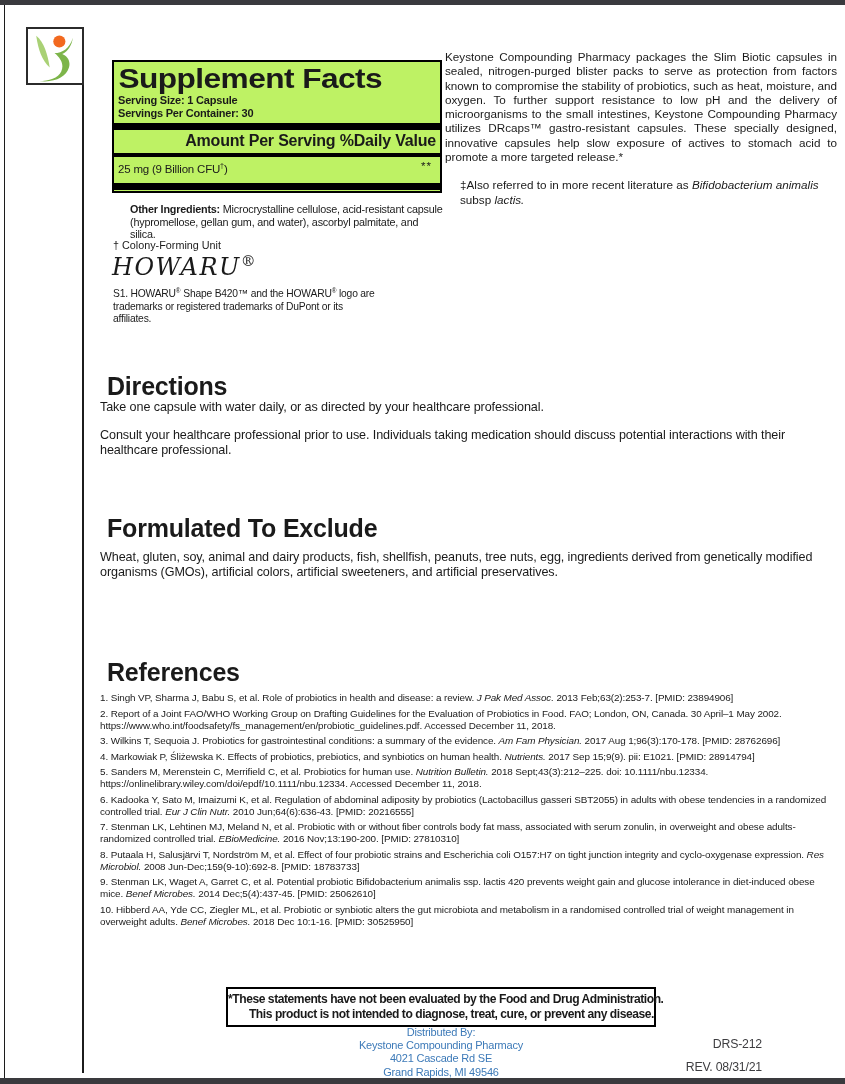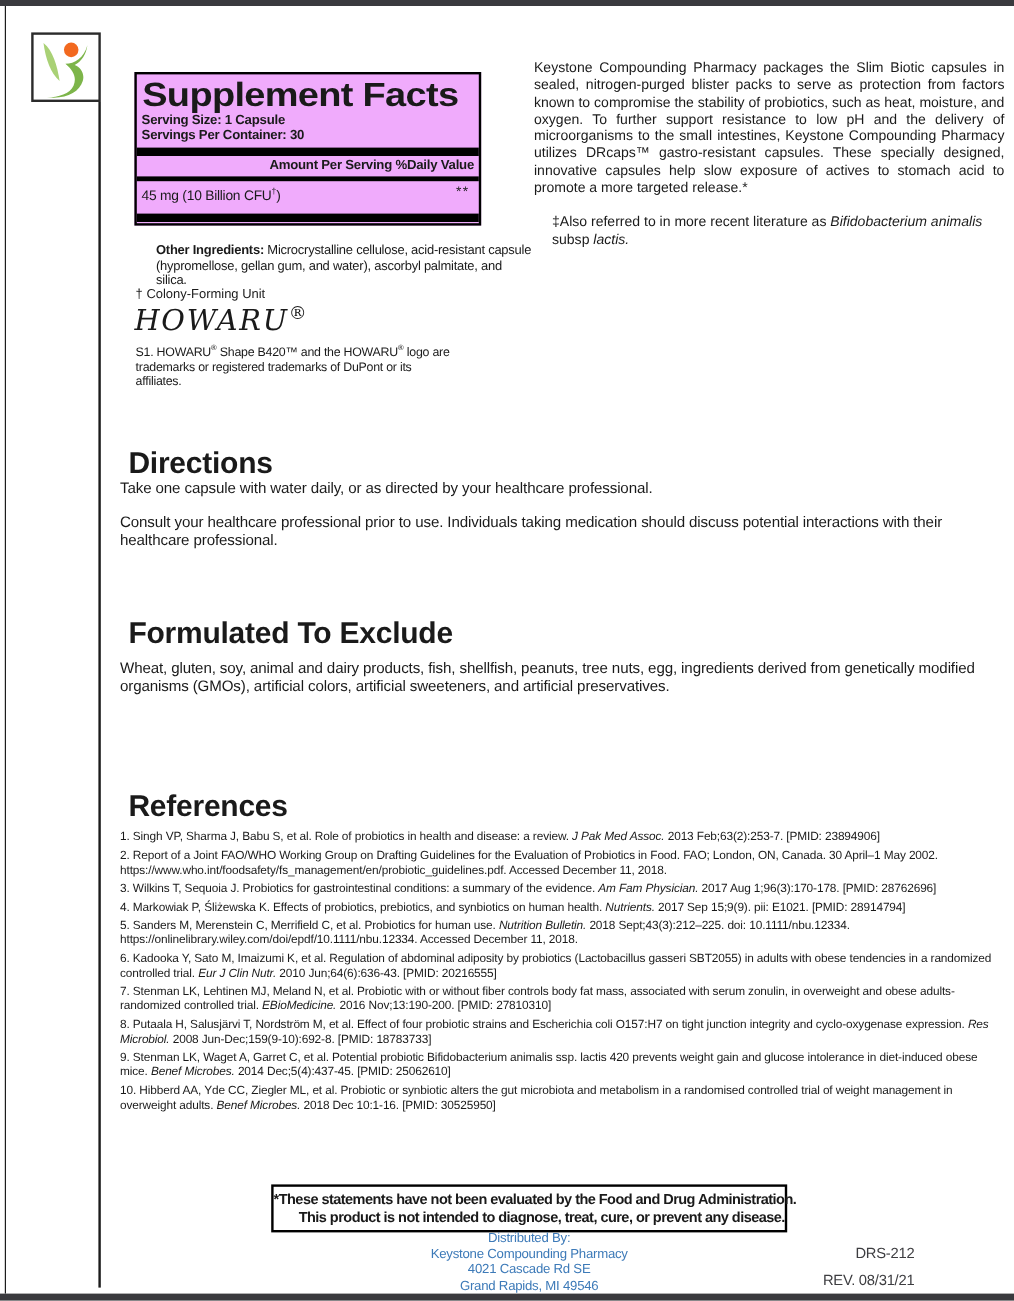--- a/index.html
+++ b/index.html
@@ -24,27 +24,27 @@
   .bottombar{left:0;top:1078px;width:845px;height:6px;background:var(--edge_bar);}
   .leftline{left:4px;top:5px;width:1px;height:1073px;background:#1c1c1c;}
   .vline{left:82px;top:85px;width:2px;height:988px;background:#1c1c1c;}
   .logo-box{left:26px;top:27px;width:58px;height:58px;border:2px solid #2b2b2b;background:#fff;padding:1px;}
   .logo-box svg{width:100%;height:100%;display:block;}
   .lg-orange{fill:var(--logo_orange);}
   .lg-green{fill:var(--logo_green);}
   .lg-light{fill:var(--logo_green_light);}
 
   
-  .facts{left:112px;top:60px;width:289px;border:2px solid #000;background:#f0abfc;padding:0 0 1px;}
+  .facts{left:112px;top:60px;width:330px;border:2px solid #000;background:#bef264;padding:0 0 1px;}
   .sf-title{font-size:28px;font-weight:bold;line-height:31px;letter-spacing:-0.5px;white-space:nowrap;
             transform:scaleX(1.13);transform-origin:left center;padding:1px 3px 0 4px;}
   .sf-line{font-size:11px;line-height:13px;font-weight:bold;padding:0 4px;letter-spacing:-0.2px;}
   .bar{height:7px;background:#000;margin-top:3px;}
   .bar.thin{height:4px;margin-top:1px;}
-  .sf-header{font-size:11px;font-weight:bold;text-align:right;padding:2px 4px 2px;letter-spacing:-0.2px;}
+  .sf-header{font-size:16px;font-weight:bold;text-align:right;padding:2px 4px 2px;letter-spacing:-0.2px;}
   .sf-row{display:flex;padding:3px 4px 4px;font-size:11.5px;line-height:13px;}
   .sf-name{width:152px;letter-spacing:-0.2px;}
   .sf-amt{flex:1;letter-spacing:-0.2px;}
   .sf-dv{width:28px;text-align:right;padding-right:4px;letter-spacing:1px;}
   .sf-foot{font-size:11.5px;padding:3px 4px 3px;letter-spacing:-0.2px;}
 
   .other-ing{left:130px;top:203px;width:314px;font-size:10.8px;line-height:12.6px;letter-spacing:-0.2px;}
   .cfu{left:113px;top:239px;font-size:10.8px;}
   .howaru{left:112px;top:252px;font-size:24px;font-family:"DejaVu Serif",serif;font-style:italic;letter-spacing:1.5px;}
   .howaru-note{left:113px;top:285px;width:270px;font-size:10.3px;line-height:12.3px;letter-spacing:-0.2px;}
@@ -98,21 +98,21 @@
   </div>
 
   <div class="abs facts">
     <div class="sf-title">Supplement Facts</div>
     <div class="sf-line">Serving Size: 1 Capsule</div>
     <div class="sf-line">Servings Per Container: 30</div>
     <div class="bar"></div>
     <div class="sf-header">Amount Per Serving %Daily Value</div>
     <div class="bar thin"></div>
     <div class="sf-row">
-      <div class="sf-amt"><span>45 mg (10 Billion CFU</span><span class="sp">†</span><span>)</span></div>
+      <div class="sf-amt"><span>25 mg (9 Billion CFU</span><span class="sp">†</span><span>)</span></div>
       <div class="sf-dv">**</div>
     </div>
     <div class="bar"></div>
   </div>
 
   <div class="abs other-ing"><span class="bd">Other Ingredients: </span><span>Microcrystalline cellulose, acid-resistant capsule (hypromellose, gellan gum, and water), ascorbyl palmitate, and silica.</span></div>
   <div class="abs cfu">† Colony-Forming Unit</div>
   <div class="abs howaru"><span>HOWARU</span><span class="sp">®</span></div>
   <div class="abs howaru-note"><span>S1. HOWARU</span><span class="sp">®</span><span> Shape B420</span><span>™</span><span> and the HOWARU</span><span class="sp">®</span><span> logo are trademarks or registered trademarks of DuPont or its affiliates.</span></div>
 

